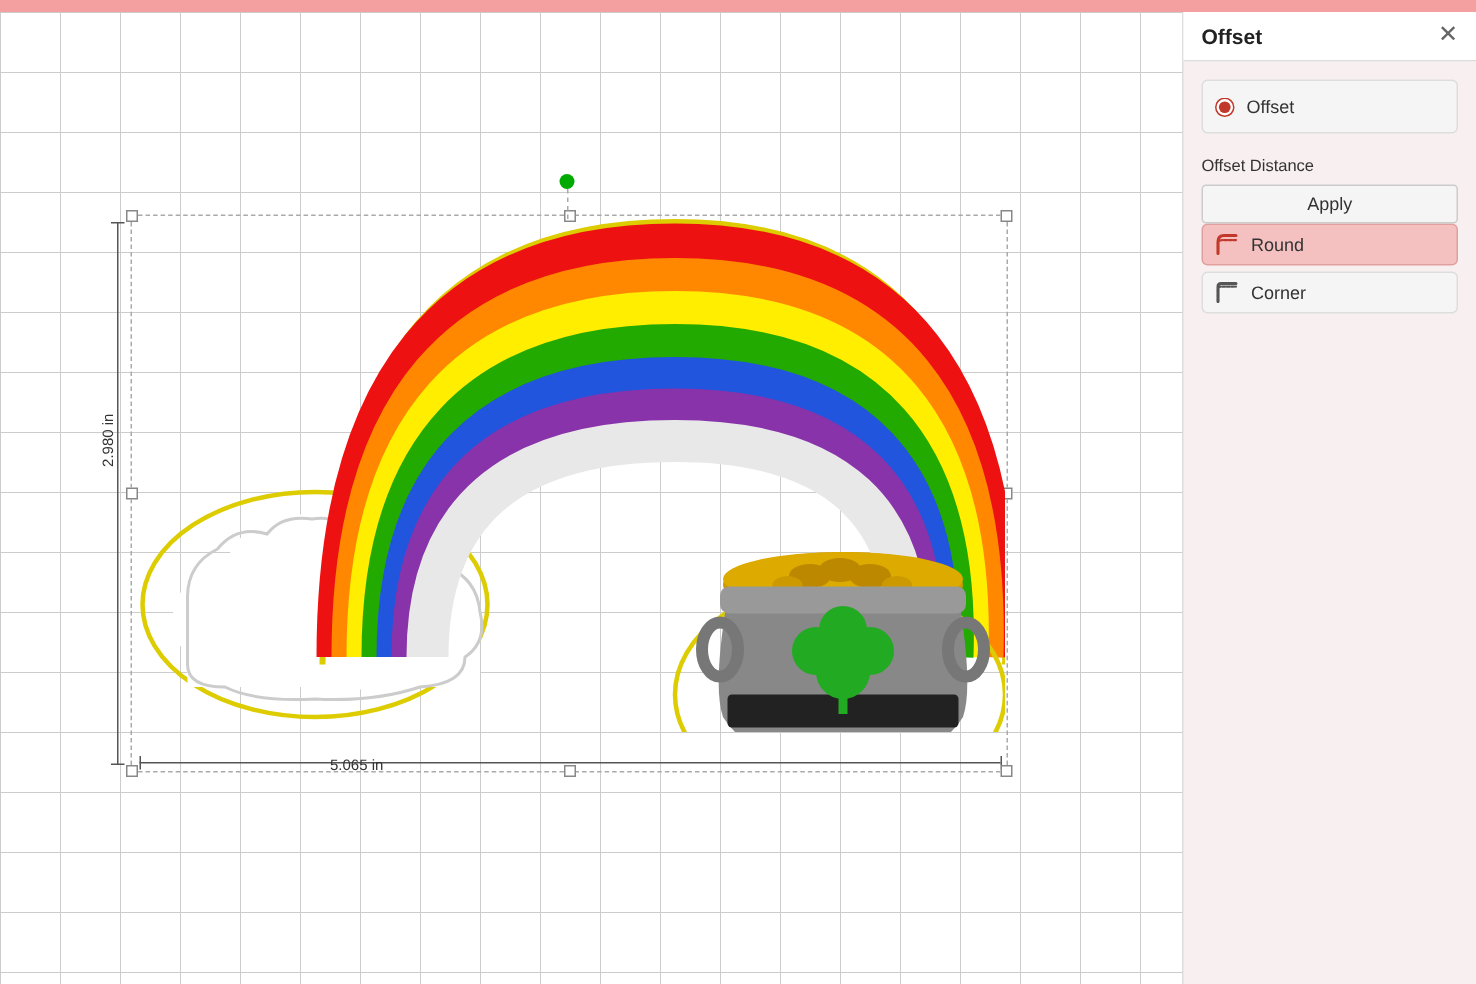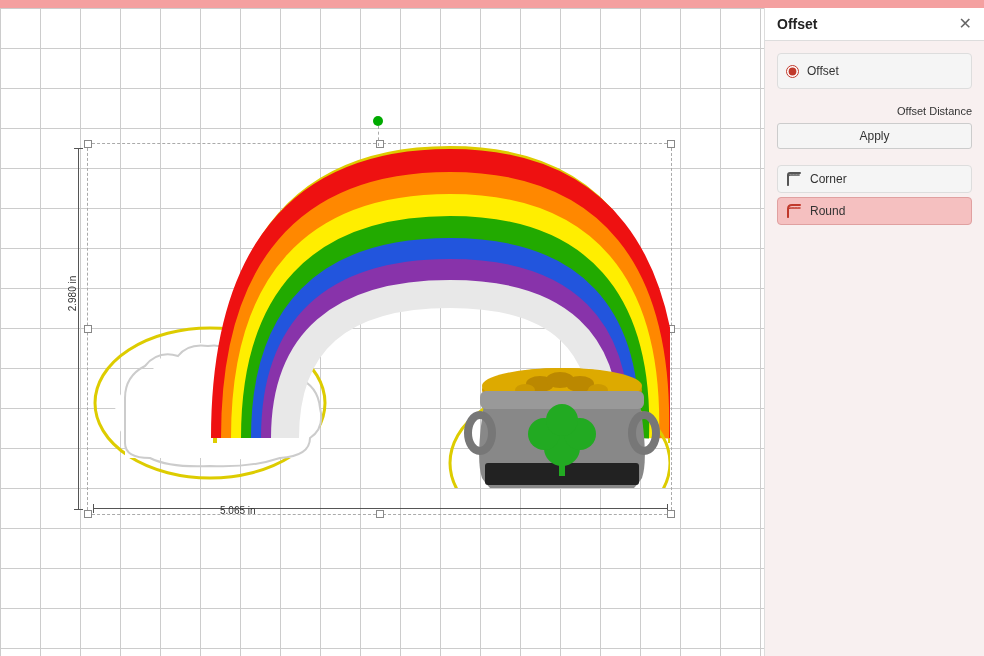--- a/index.html
+++ b/index.html
@@ -82,21 +82,21 @@
     .handle {
       position: absolute;
       width: 8px;
       height: 8px;
       background: white;
       border: 1px solid #888;
     }
 
     
     .right-panel {
-      width: 220px;
+      width: 196px;
       background: #f8f0f0;
       border-left: 1px solid #ddd;
       display: flex;
       flex-direction: column;
       flex-shrink: 0;
     }
 
     
     .panel-header {
       display: flex;
@@ -153,21 +153,20 @@
       font-size: 12px;
       color: #333;
     }
 
     
     .section-label {
       font-size: 11px;
       color: #333;
       margin-bottom: 6px;
       font-weight: 500;
-      text-align: right;
     }
 
     .distance-row {
       display: flex;
       align-items: center;
       gap: 6px;
       margin-bottom: 10px;
     }
 
     .slider-input {
@@ -189,21 +188,21 @@
 
     
     .apply-btn {
       width: 100%;
       padding: 5px;
       background: #f5f5f5;
       border: 1px solid #ccc;
       border-radius: 3px;
       font-size: 12px;
       cursor: pointer;
-      margin-bottom: 16px;
+      margin-bottom: 0;
       color: #333;
     }
 
     
     .style-btn {
       display: flex;
       align-items: center;
       gap: 8px;
       width: 100%;
       padding: 5px 8px;
@@ -363,33 +362,33 @@
       </div>
 
       
       <div class="section-label">Offset Distance</div>
 
 
       
       <button class="apply-btn">Apply</button>
 
       
+      <button class="style-btn active">
+        <svg class="style-icon" viewBox="0 0 16 16">
+          <path d="M2 14 L2 6 Q2 2 6 2 L14 2" fill="none" stroke="#c0392b" stroke-width="2" stroke-linecap="round"></path>
+          <path d="M2 14 L2 7 Q2 5 5 5 L14 5" fill="none" stroke="#c0392b" stroke-width="1.5" stroke-linecap="round" stroke-dasharray="2,1"></path>
+        </svg>
+        <span>Round</span>
+      </button>
+
+      
       <button class="style-btn inactive">
         <svg class="style-icon" viewBox="0 0 16 16">
           <path d="M2 14 L2 4 Q2 2 4 2 L14 2" fill="none" stroke="#555" stroke-width="2" stroke-linecap="round"></path>
           <path d="M2 14 L2 6 Q2 4 4 4 L14 4" fill="none" stroke="#555" stroke-width="1.5" stroke-linecap="round" stroke-dasharray="2,1"></path>
         </svg>
         <span>Corner</span>
       </button>
 
-      
-      <button class="style-btn active">
-        <svg class="style-icon" viewBox="0 0 16 16">
-          <path d="M2 14 L2 6 Q2 2 6 2 L14 2" fill="none" stroke="#c0392b" stroke-width="2" stroke-linecap="round"></path>
-          <path d="M2 14 L2 7 Q2 5 5 5 L14 5" fill="none" stroke="#c0392b" stroke-width="1.5" stroke-linecap="round" stroke-dasharray="2,1"></path>
-        </svg>
-        <span>Round</span>
-      </button>
-
     </div>
   </div>
 
 </div>
 
 </body></html>

